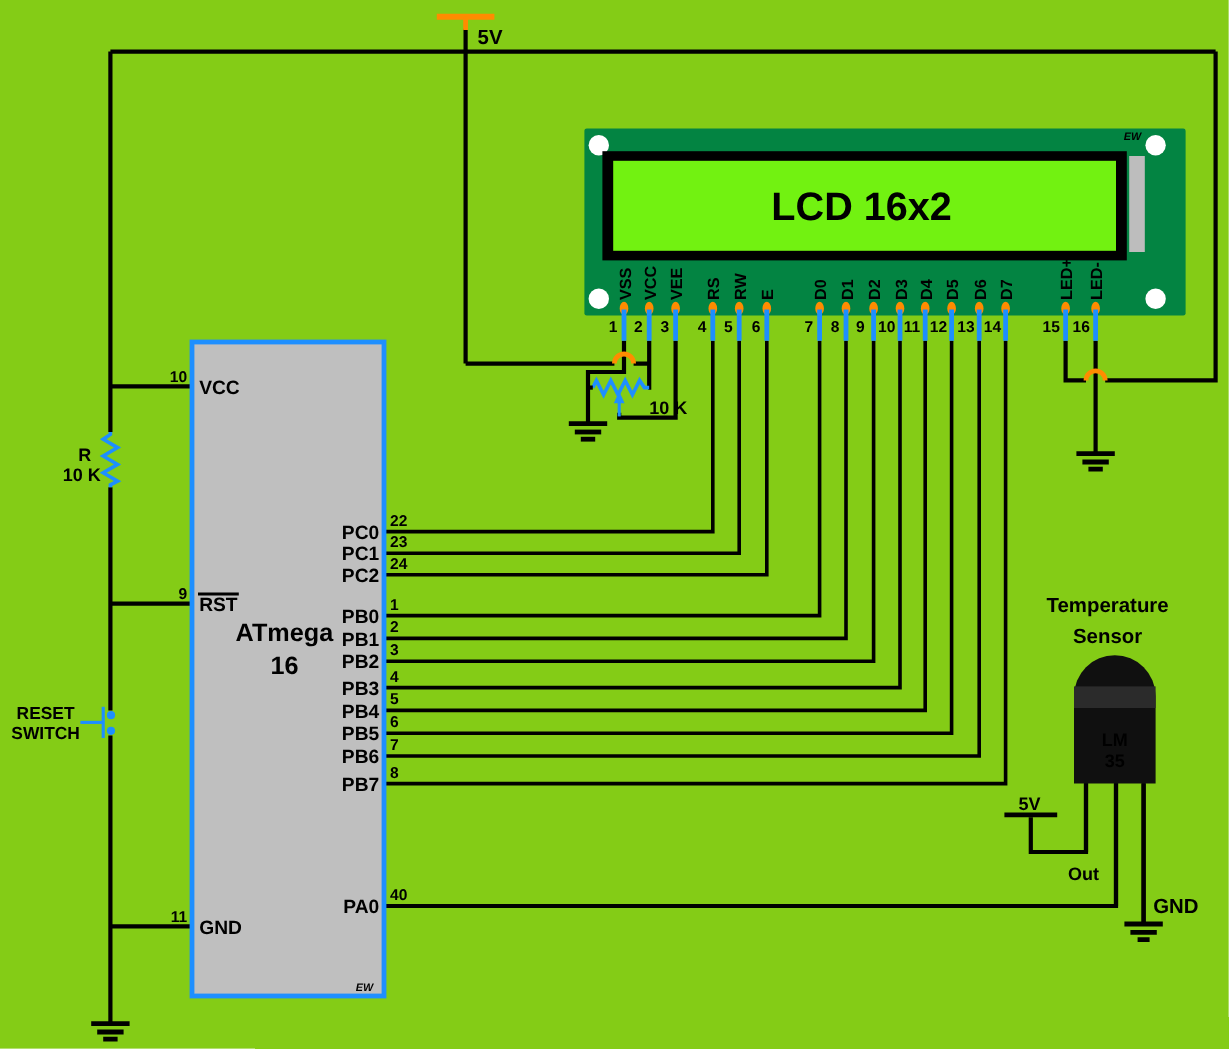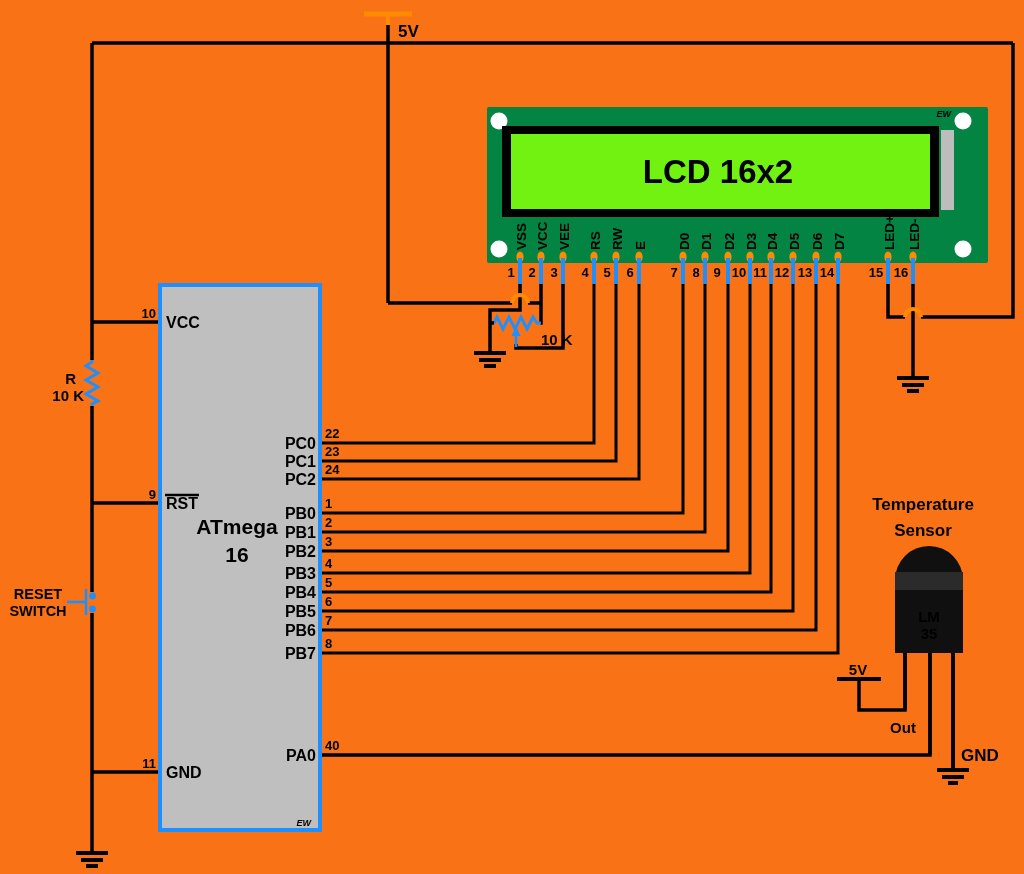--- a/index.html
+++ b/index.html
@@ -1,16 +1,16 @@
 <!DOCTYPE html>
 <html><head>
 <meta charset="utf-8">
 <style>
   html,body{margin:0;padding:0;background:#ffffff;}
-  .stage{position:relative;width:1024px;height:874px;background:#f97316;overflow:hidden;
+  .stage{position:relative;width:1024px;height:874px;background:#84cc16;overflow:hidden;
          font-family:"Liberation Sans",sans-serif;}
   svg text{font-family:"Liberation Sans",sans-serif;font-weight:bold;fill:#000;}
   .wire{stroke:#000;stroke-width:3.5;fill:none;}
   .wire-thin{stroke:#000;stroke-width:3;fill:none;}
   .bluewire{stroke:#1E8FFF;stroke-width:4;fill:none;}
   .bluepart{stroke:#1E8FFF;stroke-width:3;fill:none;stroke-linejoin:miter;}
   .hop{stroke:#FF8C00;stroke-width:4;fill:none;}
   .orange{stroke:#FF8C00;}
   .gnd{stroke:#000;stroke-width:4;}
 </style>

